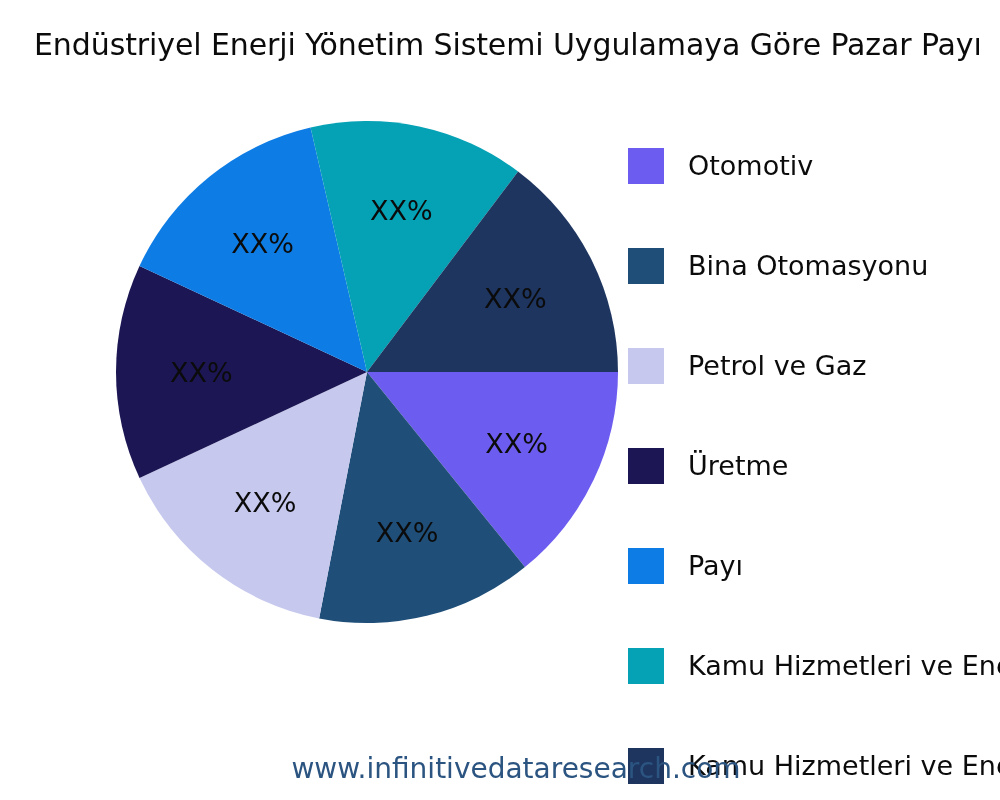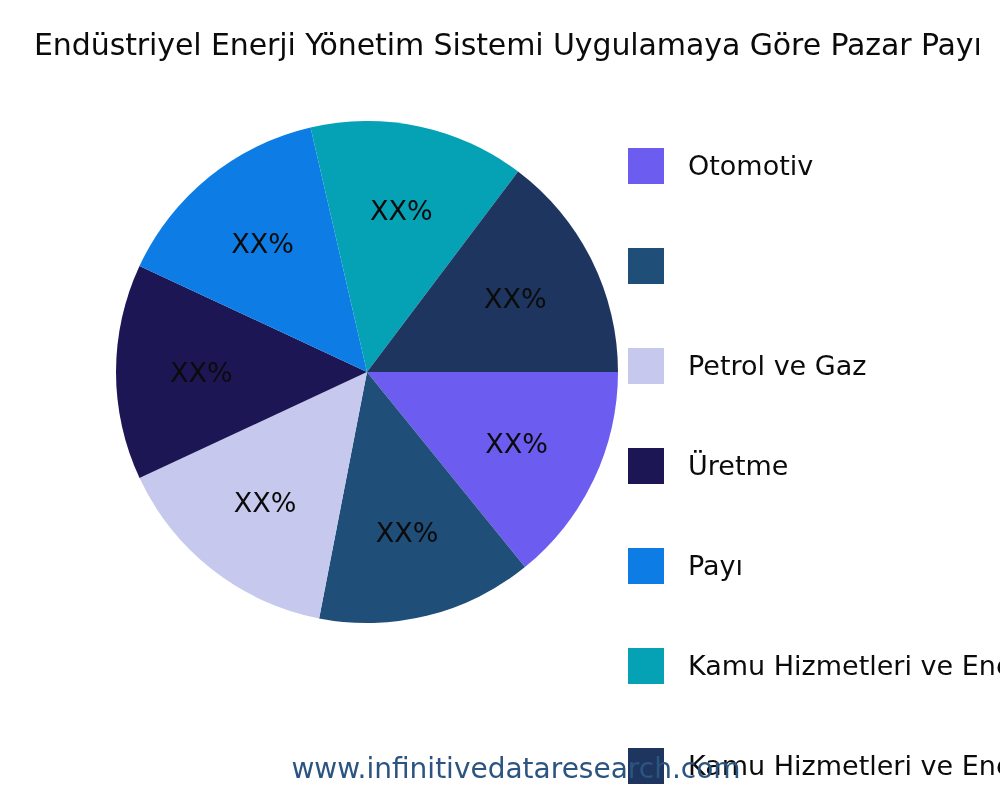--- a/index.html
+++ b/index.html
@@ -128,20 +128,21 @@
     </svg>
   </div>
 
   <div class="legend" id="legend">
       <div class="legend-item">
         <span class="legend-swatch" style="background: rgb(108, 92, 239);"></span>
         <span class="legend-label">Otomotiv</span>
       </div>
       <div class="legend-item">
         <span class="legend-swatch" style="background: rgb(31, 78, 121);"></span>
+        <span class="legend-label">Bina Otomasyonu</span>
       </div>
       <div class="legend-item">
         <span class="legend-swatch" style="background: rgb(198, 200, 238);"></span>
         <span class="legend-label">Petrol ve Gaz</span>
       </div>
       <div class="legend-item">
         <span class="legend-swatch" style="background: rgb(28, 23, 84);"></span>
         <span class="legend-label">Üretme</span>
       </div>
       <div class="legend-item">

